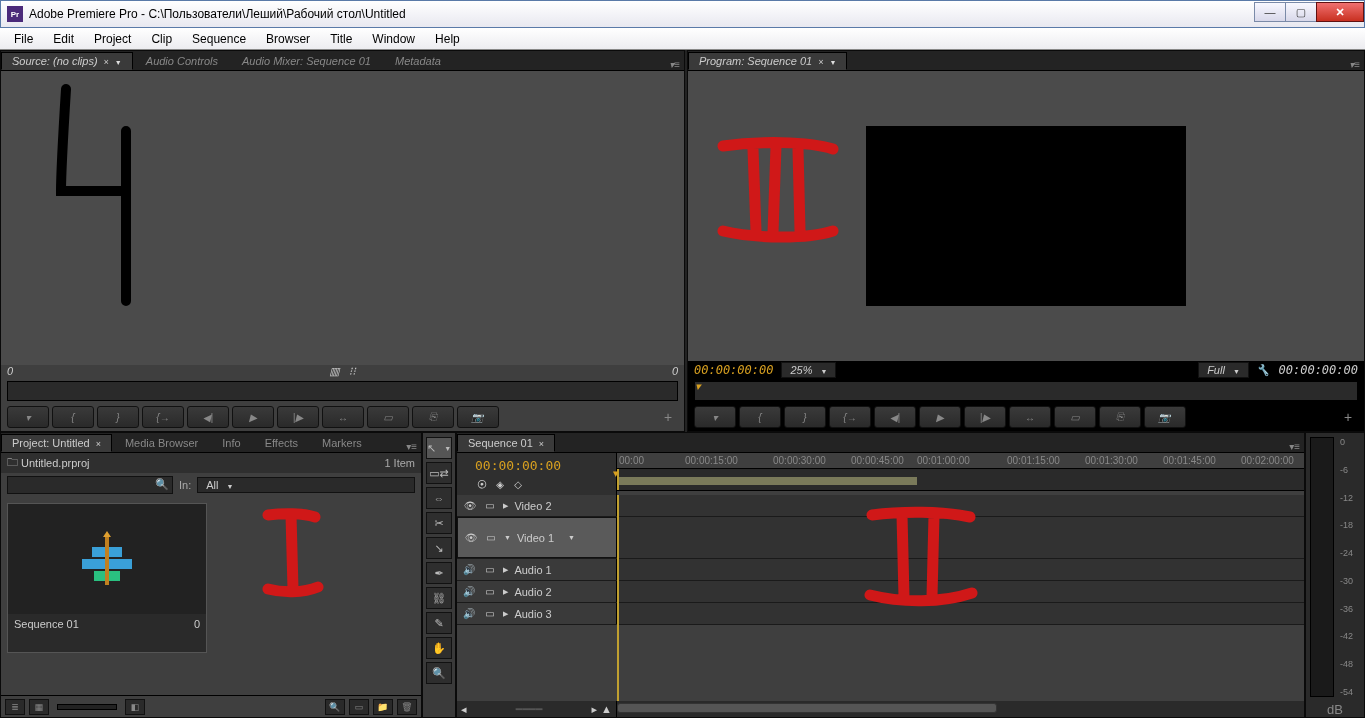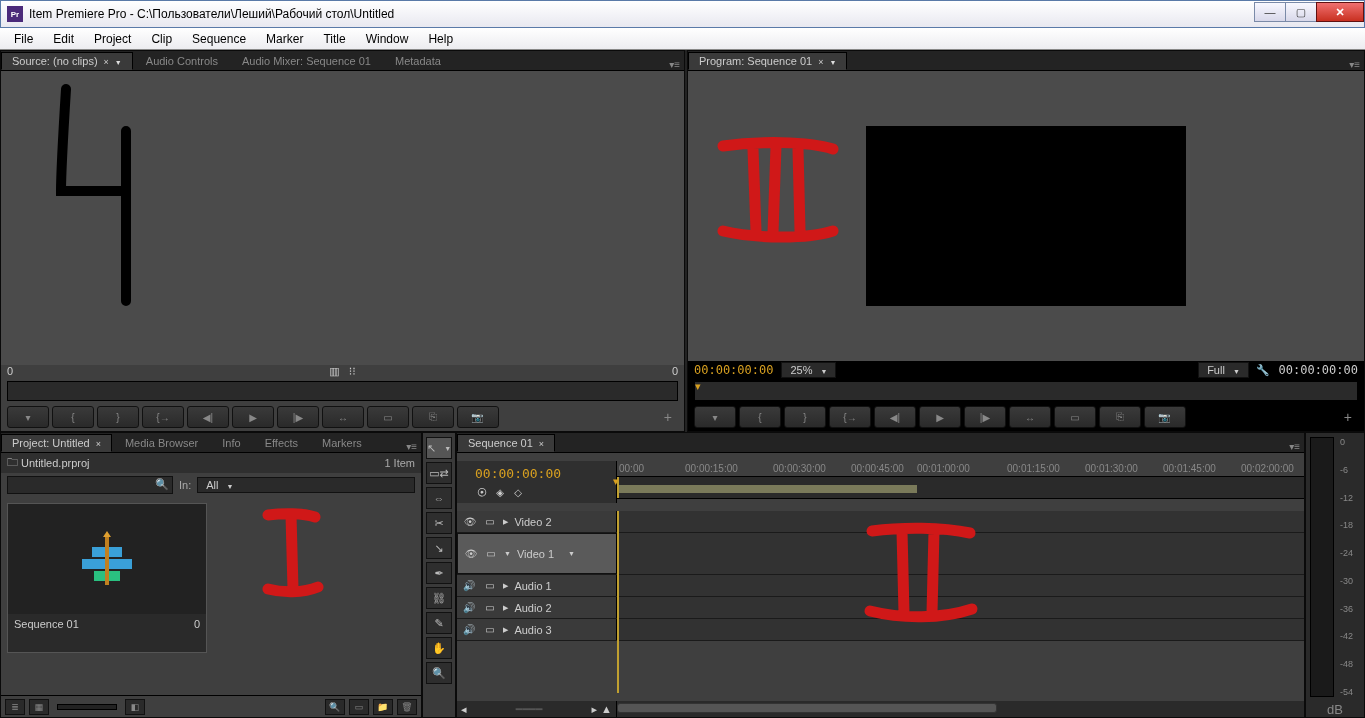--- a/index.html
+++ b/index.html
@@ -22,21 +22,21 @@
 .workspace { height:668px; background:#232323; display:flex; flex-direction:column; }
 
 
 .tabbar { height:20px; background:#232323; display:flex; align-items:flex-end; border-bottom:1px solid #000; position:relative; }
 .tab { padding:2px 10px; color:#888; background:#232323; border:1px solid transparent; margin-right:2px; position:relative; }
 .tab.active { color:#ddd; background:#3a3a3a; border:1px solid #000; border-bottom-color:#3a3a3a; }
 .tab .x { margin-left:6px; font-size:9px; }
 .tab.dd::after { content:"▼"; font-size:7px; margin-left:6px; }
 .panel-menu { margin-left:auto; margin-right:4px; color:#888; font-size:10px; }
 
-.row-top { display:flex; height:382px; }
+.row-top { display:flex; height:382px;font-style:italic; }
 .row-bot { display:flex; flex:1; }
 
 
 .source { width:685px; background:#3f3f3f; border:1px solid #0a0a0a; display:flex; flex-direction:column; }
 .source .view { flex:1; background:#4b4b4b; position:relative; }
 .src-ruler { height:14px; display:flex; padding:0 6px; color:#888; }
 .src-ruler .r { margin-left:auto; }
 .src-scrub { height:20px; background:#2a2a2a; border:1px solid #000; margin:2px 6px; }
 .src-ctrls { height:28px; display:flex; gap:3px; align-items:center; justify-content:center; padding:0 6px; }
 .btn { width:42px; height:22px; background:linear-gradient(#3a3a3a,#2a2a2a); border:1px solid #111; border-radius:3px; display:flex; align-items:center; justify-content:center; color:#888; font-size:10px; }
@@ -67,21 +67,21 @@
 .card .lbl .dur { margin-left:auto;}
 .proj-foot { height:22px; border-top:1px solid #000; display:flex; align-items:center; gap:4px; padding:0 4px;}
 .ficon { width:20px; height:16px; background:#2a2a2a; border:1px solid #111; display:flex; align-items:center; justify-content:center; font-size:9px; color:#888;}
 
 
 .tools { width:34px; background:#3a3a3a; border:1px solid #0a0a0a; display:flex; flex-direction:column; align-items:center; padding:4px 0; gap:3px;}
 .tool { width:26px; height:22px; background:#2e2e2e; border:1px solid #111; display:flex; align-items:center; justify-content:center; font-size:11px; color:#bbb;}
 .tool.sel { background:#555;}
 
 
-.timeline { flex:1; background:#3f3f3f; border:1px solid #0a0a0a; display:flex; flex-direction:column;gap:8px;}
+.timeline { flex:1; background:#3f3f3f; border:1px solid #0a0a0a; display:flex; flex-direction:column;}
 .tl-top { height:42px; display:flex;}
 .tl-left { width:160px; background:#2f2f2f; border-right:1px solid #000; display:flex; flex-direction:column; justify-content:center; padding-left:18px;}
 .tl-left .tc { color:#d8a020; font-family:monospace; font-size:13px;}
 .tl-ruler-wrap { flex:1; display:flex; flex-direction:column;}
 .tl-ruler { height:16px; border-bottom:1px solid #000; display:flex; align-items:center; position:relative; overflow:hidden;}
 .tl-ruler .tick { position:absolute; color:#888; font-size:10px;}
 .tl-workbar { height:22px; position:relative; background:#2a2a2a; border-bottom:1px solid #000;}
 .tl-workbar .bar { position:absolute; left:0; height:8px; top:8px; background:#7a7a5a; width:300px;}
 .tl-workbar .play { position:absolute; left:0; top:0; width:2px; height:100%; background:#c0a030;}
 .tracks { flex:1; display:flex; flex-direction:column; overflow:hidden;}
@@ -107,35 +107,35 @@
 .meter .foot { height:16px; display:flex; align-items:center; justify-content:center; color:#888; font-size:13px}
 
 
 .anno { position:absolute; pointer-events:none; }
 </style>
 </head>
 <body>
 
 <div class="titlebar">
   <div class="app-icon">Pr</div>
-  <div class="title">Item Premiere Pro - C:\Пользователи\Леший\Рабочий стол\Untitled</div>
+  <div class="title">Adobe Premiere Pro - C:\Пользователи\Леший\Рабочий стол\Untitled</div>
   <div class="winbtns">
     <div class="winbtn">—</div>
     <div class="winbtn">▢</div>
     <div class="winbtn close">✕</div>
   </div>
 </div>
 
 <div class="menubar">
   <div class="item">File</div>
   <div class="item">Edit</div>
   <div class="item">Project</div>
   <div class="item">Clip</div>
   <div class="item">Sequence</div>
-  <div class="item">Marker</div>
+  <div class="item">Browser</div>
   <div class="item">Title</div>
   <div class="item">Window</div>
   <div class="item">Help</div>
 </div>
 
 <div class="workspace">
 
   <div class="row-top">
 
     <div class="source">

